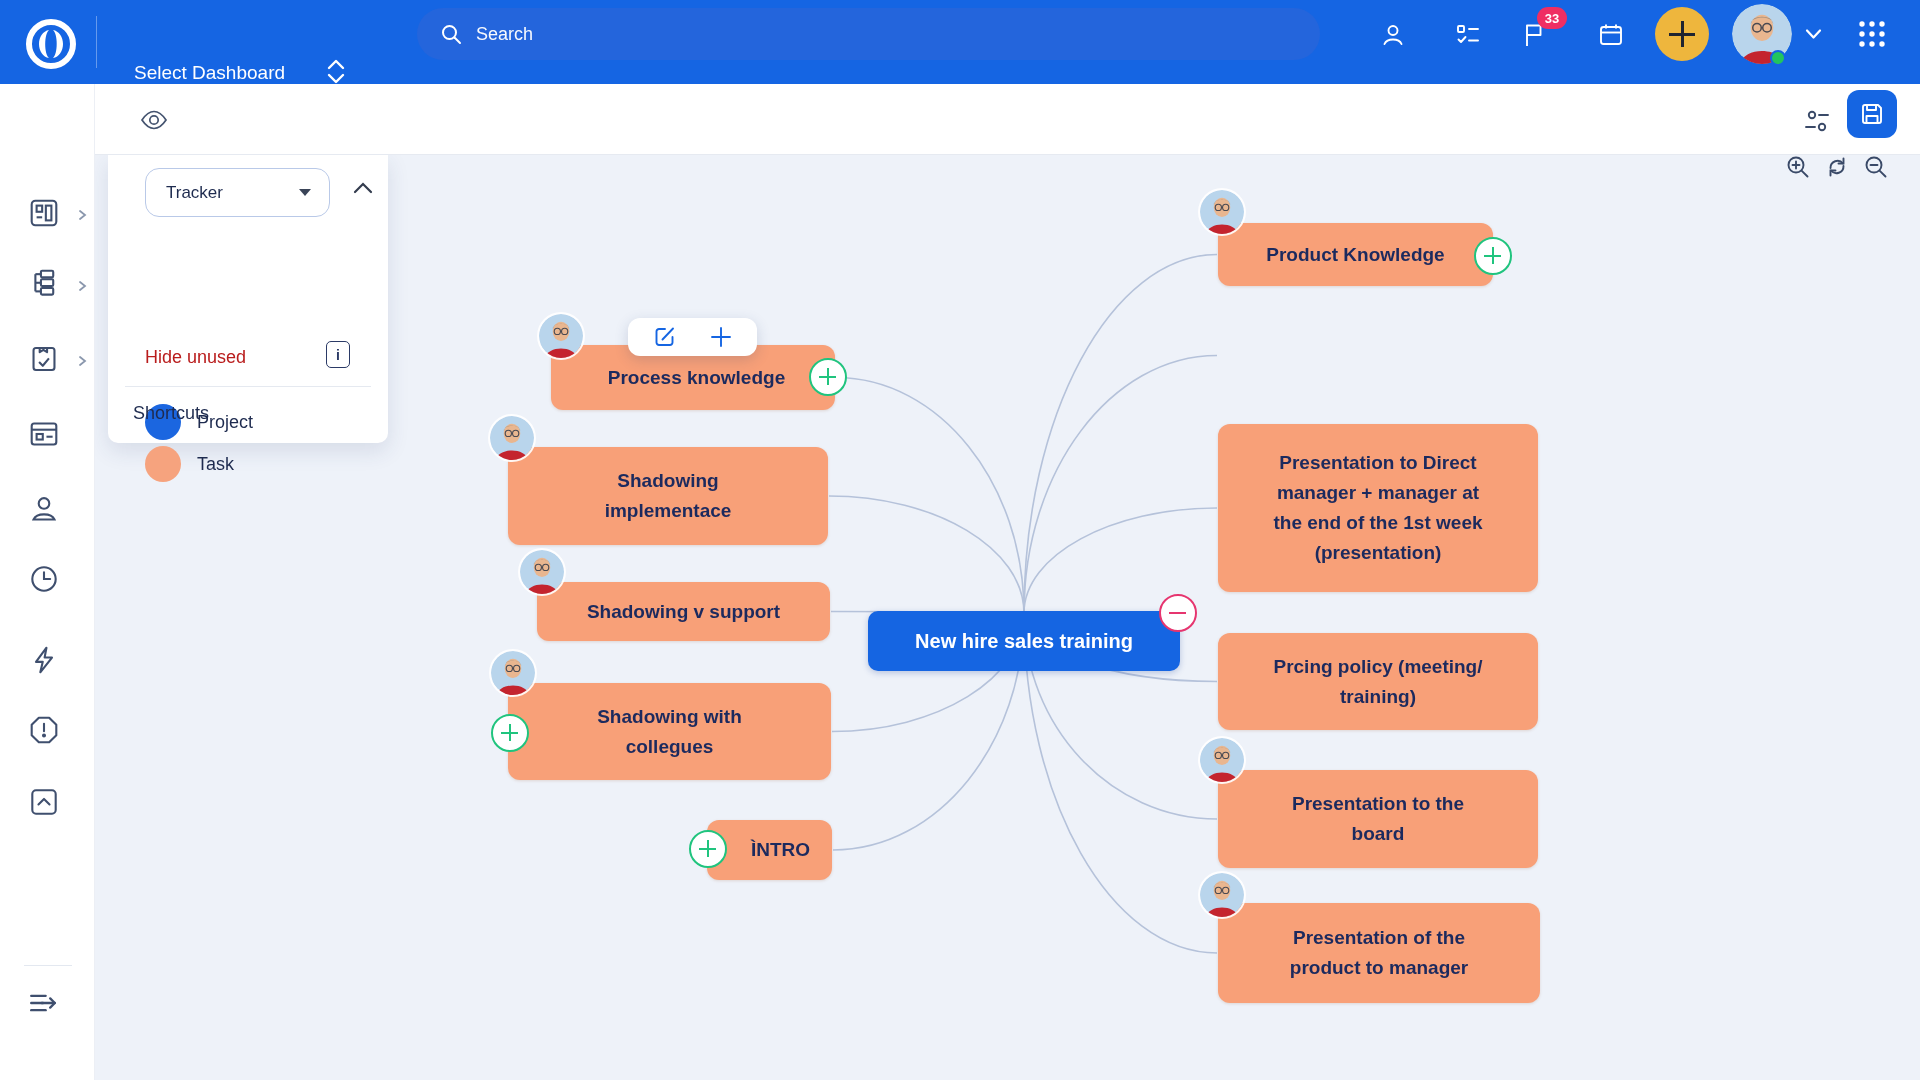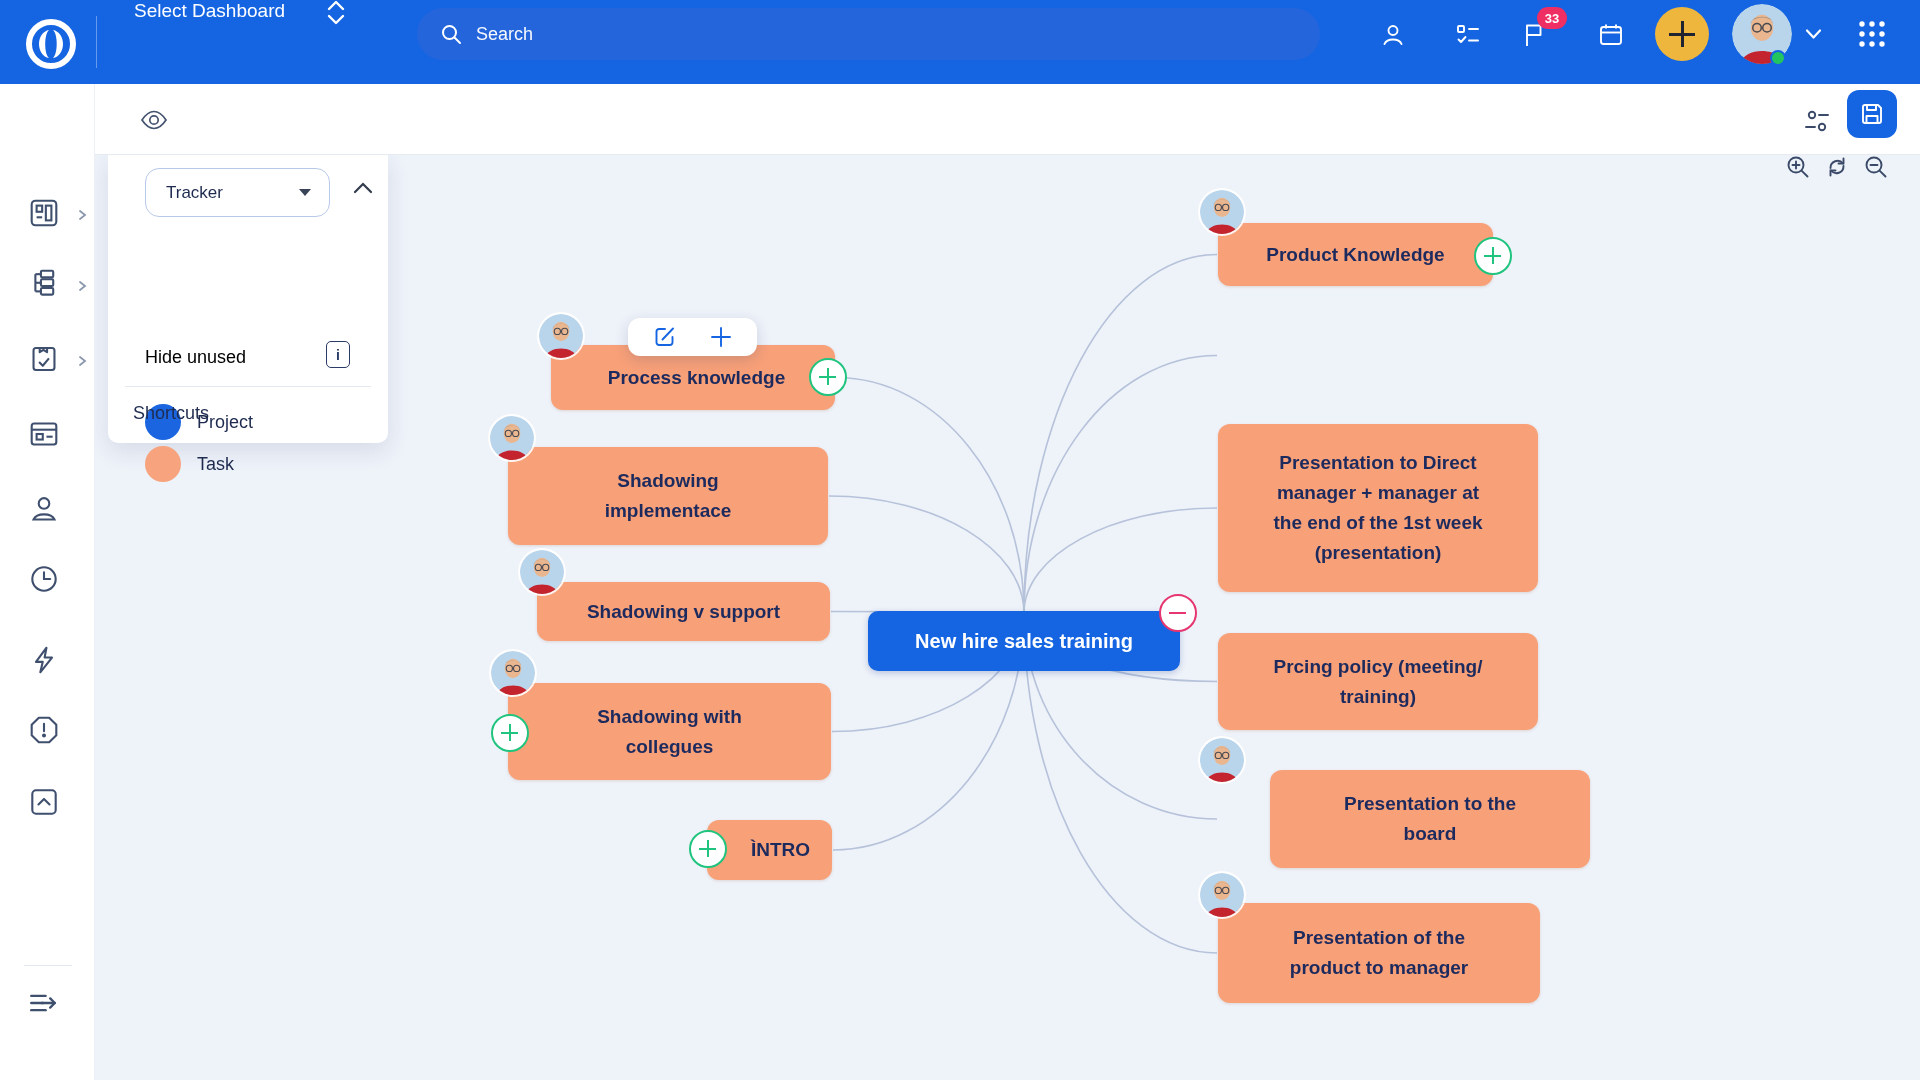--- a/index.html
+++ b/index.html
@@ -2,21 +2,21 @@
 <html><head>
 <meta charset="utf-8">
 <style>
   * { margin:0; padding:0; box-sizing:border-box; }
   html,body { width:1920px; height:1080px; overflow:hidden; font-family:"Liberation Sans", sans-serif; background:#fff; }
 
   
   .topbar { position:absolute; left:0; top:0; width:1920px; height:84px; background:#1565e3; z-index:50; }
   .logo { position:absolute; left:25px; top:18px; width:52px; height:52px; }
   .topbar-sep { position:absolute; left:96px; top:16px; width:1px; height:52px; background:rgba(255,255,255,.35); }
-  .select-dash { position:absolute; left:134px; top:0; height:84px; display:flex; align-items:flex-start; gap:40px; color:#fff; font-size:19px; font-weight:500; cursor:pointer; }
+  .select-dash { position:absolute; left:134px; top:0; height:84px; display:flex; align-items:flex-end; gap:40px; color:#fff; font-size:19px; font-weight:500; cursor:pointer; }
   .updown { display:flex; flex-direction:column; gap:3px; }
   .search-pill { position:absolute; left:417px; top:8px; width:903px; height:52px; background:#2465dc; border-radius:26px; display:flex; align-items:center; padding-left:22px; gap:13px; }
   .search-pill input { background:transparent; border:none; outline:none; color:#fff; font-size:18px; width:700px; font-family:"Liberation Sans", sans-serif; }
   .search-pill input::placeholder { color:rgba(255,255,255,.96); }
   .tb-icon { position:absolute; top:22px; width:26px; height:26px; cursor:pointer; }
   .flag-badge { position:absolute; left:1537px; top:7px; min-width:30px; height:22px; background:#ef2e63; color:#fff; border-radius:11px; font-size:13px; font-weight:bold; display:flex; align-items:center; justify-content:center; padding:0 6px; z-index:2; }
   .plus-btn { position:absolute; left:1655px; top:7px; width:54px; height:54px; border-radius:50%; background:#eeb63d; cursor:pointer; }
   .plus-btn::before, .plus-btn::after { content:""; position:absolute; background:#1f2430; }
   .plus-btn::before { left:14px; top:26px; width:26px; height:2.5px; }
   .plus-btn::after { left:26px; top:14px; width:2.5px; height:26px; }
@@ -41,21 +41,21 @@
   .zoom-controls { position:absolute; left:1785px; top:154px; display:flex; gap:13px; z-index:20; }
   .zoom-controls .zc { width:26px; height:26px; cursor:pointer; }
 
   
   .legend-panel { position:absolute; left:108px; top:155px; width:280px; height:288px; background:#fff; border-radius:0 0 10px 10px; box-shadow:0 8px 22px rgba(40,60,110,.12); z-index:25; }
   .tracker-select { position:absolute; left:37px; top:13px; width:185px; height:49px; border:1.5px solid #b9c9e8; border-radius:14px; display:flex; align-items:center; justify-content:space-between; padding:0 18px 0 20px; font-size:17px; color:#1e2b4f; cursor:pointer; background:#fff; }
   .caret-down { width:0; height:0; border-left:6px solid transparent; border-right:6px solid transparent; border-top:7px solid #3a4458; }
   .panel-collapse { position:absolute; left:245px; top:26px; width:20px; height:14px; cursor:pointer; }
   .legend-row { position:absolute; left:37px; display:flex; align-items:center; gap:16px; font-size:18px; color:#1e2b4f; }
   .legend-dot { width:36px; height:36px; border-radius:50%; }
-  .hide-unused { position:absolute; left:37px; top:192px; font-size:18px; color:#000000;text-align:center; }
+  .hide-unused { position:absolute; left:37px; top:192px; font-size:18px; color:#b91c1c;text-align:center; }
   .info-btn { position:absolute; left:218px; top:186px; width:24px; height:27px; border:1.8px solid #2b3a66; border-radius:5px; color:#2b3a66; font-size:14px; display:flex; align-items:center; justify-content:center; font-weight:bold; cursor:pointer; }
   .panel-divider { position:absolute; left:17px; top:231px; width:246px; height:1px; background:#e5e9f0; }
   .shortcuts { position:absolute; left:25px; top:248px; font-size:18px; color:#1e2b4f; cursor:pointer; }
 
   
   #connectors { position:absolute; left:0; top:0; z-index:5; pointer-events:none; }
   #mindmap { position:absolute; left:0; top:0; width:1920px; height:1080px; z-index:6; }
   .node { position:absolute; border-radius:12px; display:flex; align-items:center; justify-content:center; text-align:center; font-weight:bold; font-size:19px; line-height:30px; color:#1c2a5e; white-space:pre-line; cursor:pointer; }
   .node.task { background:#f8a078; box-shadow:0 1px 3px rgba(150,90,50,.18); }
   .node.project { background:#1565e2; color:#fff; font-size:20px; border-radius:10px; box-shadow:0 2px 6px rgba(20,60,150,.25);margin-top:28px; }
@@ -158,21 +158,21 @@
   <circle cx="28" cy="19" r="3.4" fill="none" stroke="#4a4a52" stroke-width="1.2"></circle>
   <line x1="23.4" y1="19" x2="24.6" y2="19" stroke="#4a4a52" stroke-width="1.2"></line>
       </svg></div>
     <div class="badge-circle green plus" style="left: 1493px; top: 256px;"></div>
     <div class="node task" style="left: 1218px; top: 424px; width: 320px; height: 168px;">Presentation to Direct
 manager + manager at
 the end of the 1st week
 (presentation)</div>
     <div class="node task" style="left: 1218px; top: 633px; width: 320px; height: 97px;">Prcing policy (meeting/
 training)</div>
-    <div class="node task" style="left: 1270px; top: 770px; width: 320px; height: 98px;">Presentation to the
+    <div class="node task" style="left: 1218px; top: 770px; width: 320px; height: 98px;">Presentation to the
 board</div>
     <div class="map-avatar" style="left: 1222px; top: 760px;"><svg viewBox="0 0 48 48" width="44" height="44">
   <circle cx="24" cy="24" r="24" fill="#b9d5ec"></circle>
   <path d="M6 48 C10 34 38 34 42 48 Z" fill="#c4242e"></path>
   <ellipse cx="24" cy="19" rx="9" ry="10.5" fill="#e9b68f"></ellipse>
   <path d="M15 16 c0 -7 18 -7 18 0 l-1.5 -3.5 c-4 -3 -11 -3 -15 0 Z" fill="#9a8a7a"></path>
   <circle cx="20" cy="19" r="3.4" fill="none" stroke="#4a4a52" stroke-width="1.2"></circle>
   <circle cx="28" cy="19" r="3.4" fill="none" stroke="#4a4a52" stroke-width="1.2"></circle>
   <line x1="23.4" y1="19" x2="24.6" y2="19" stroke="#4a4a52" stroke-width="1.2"></line>
       </svg></div>

